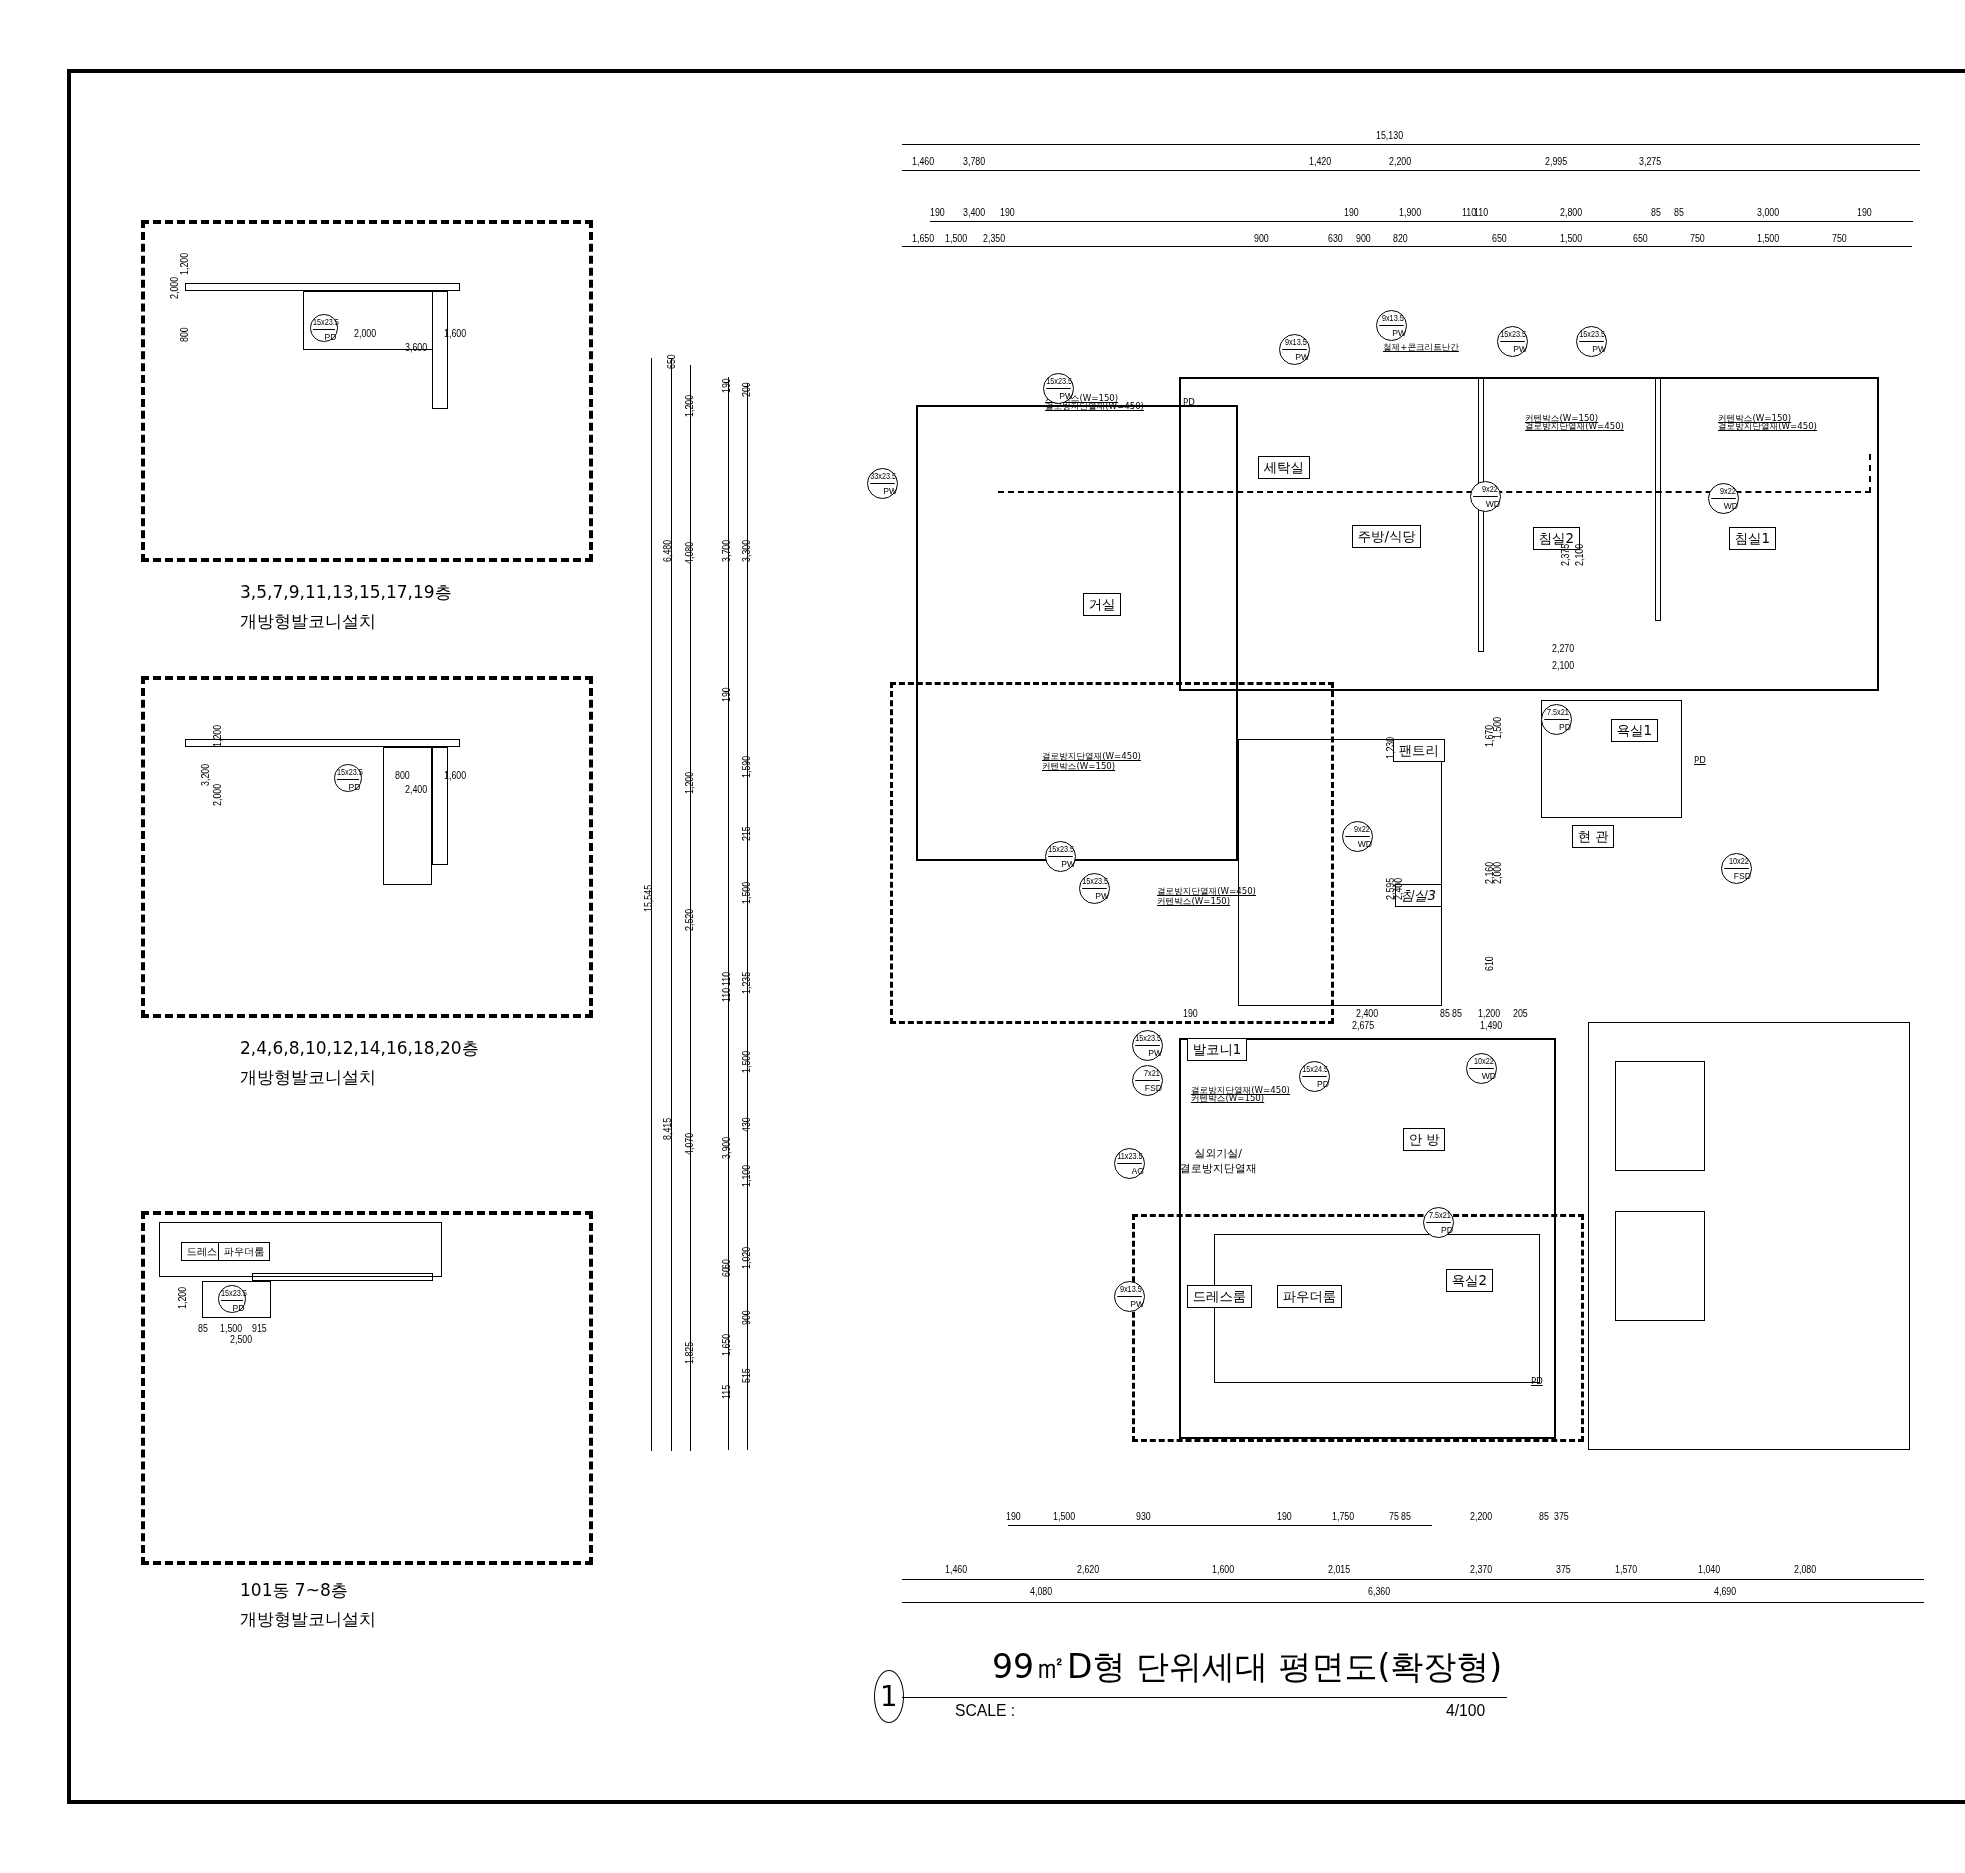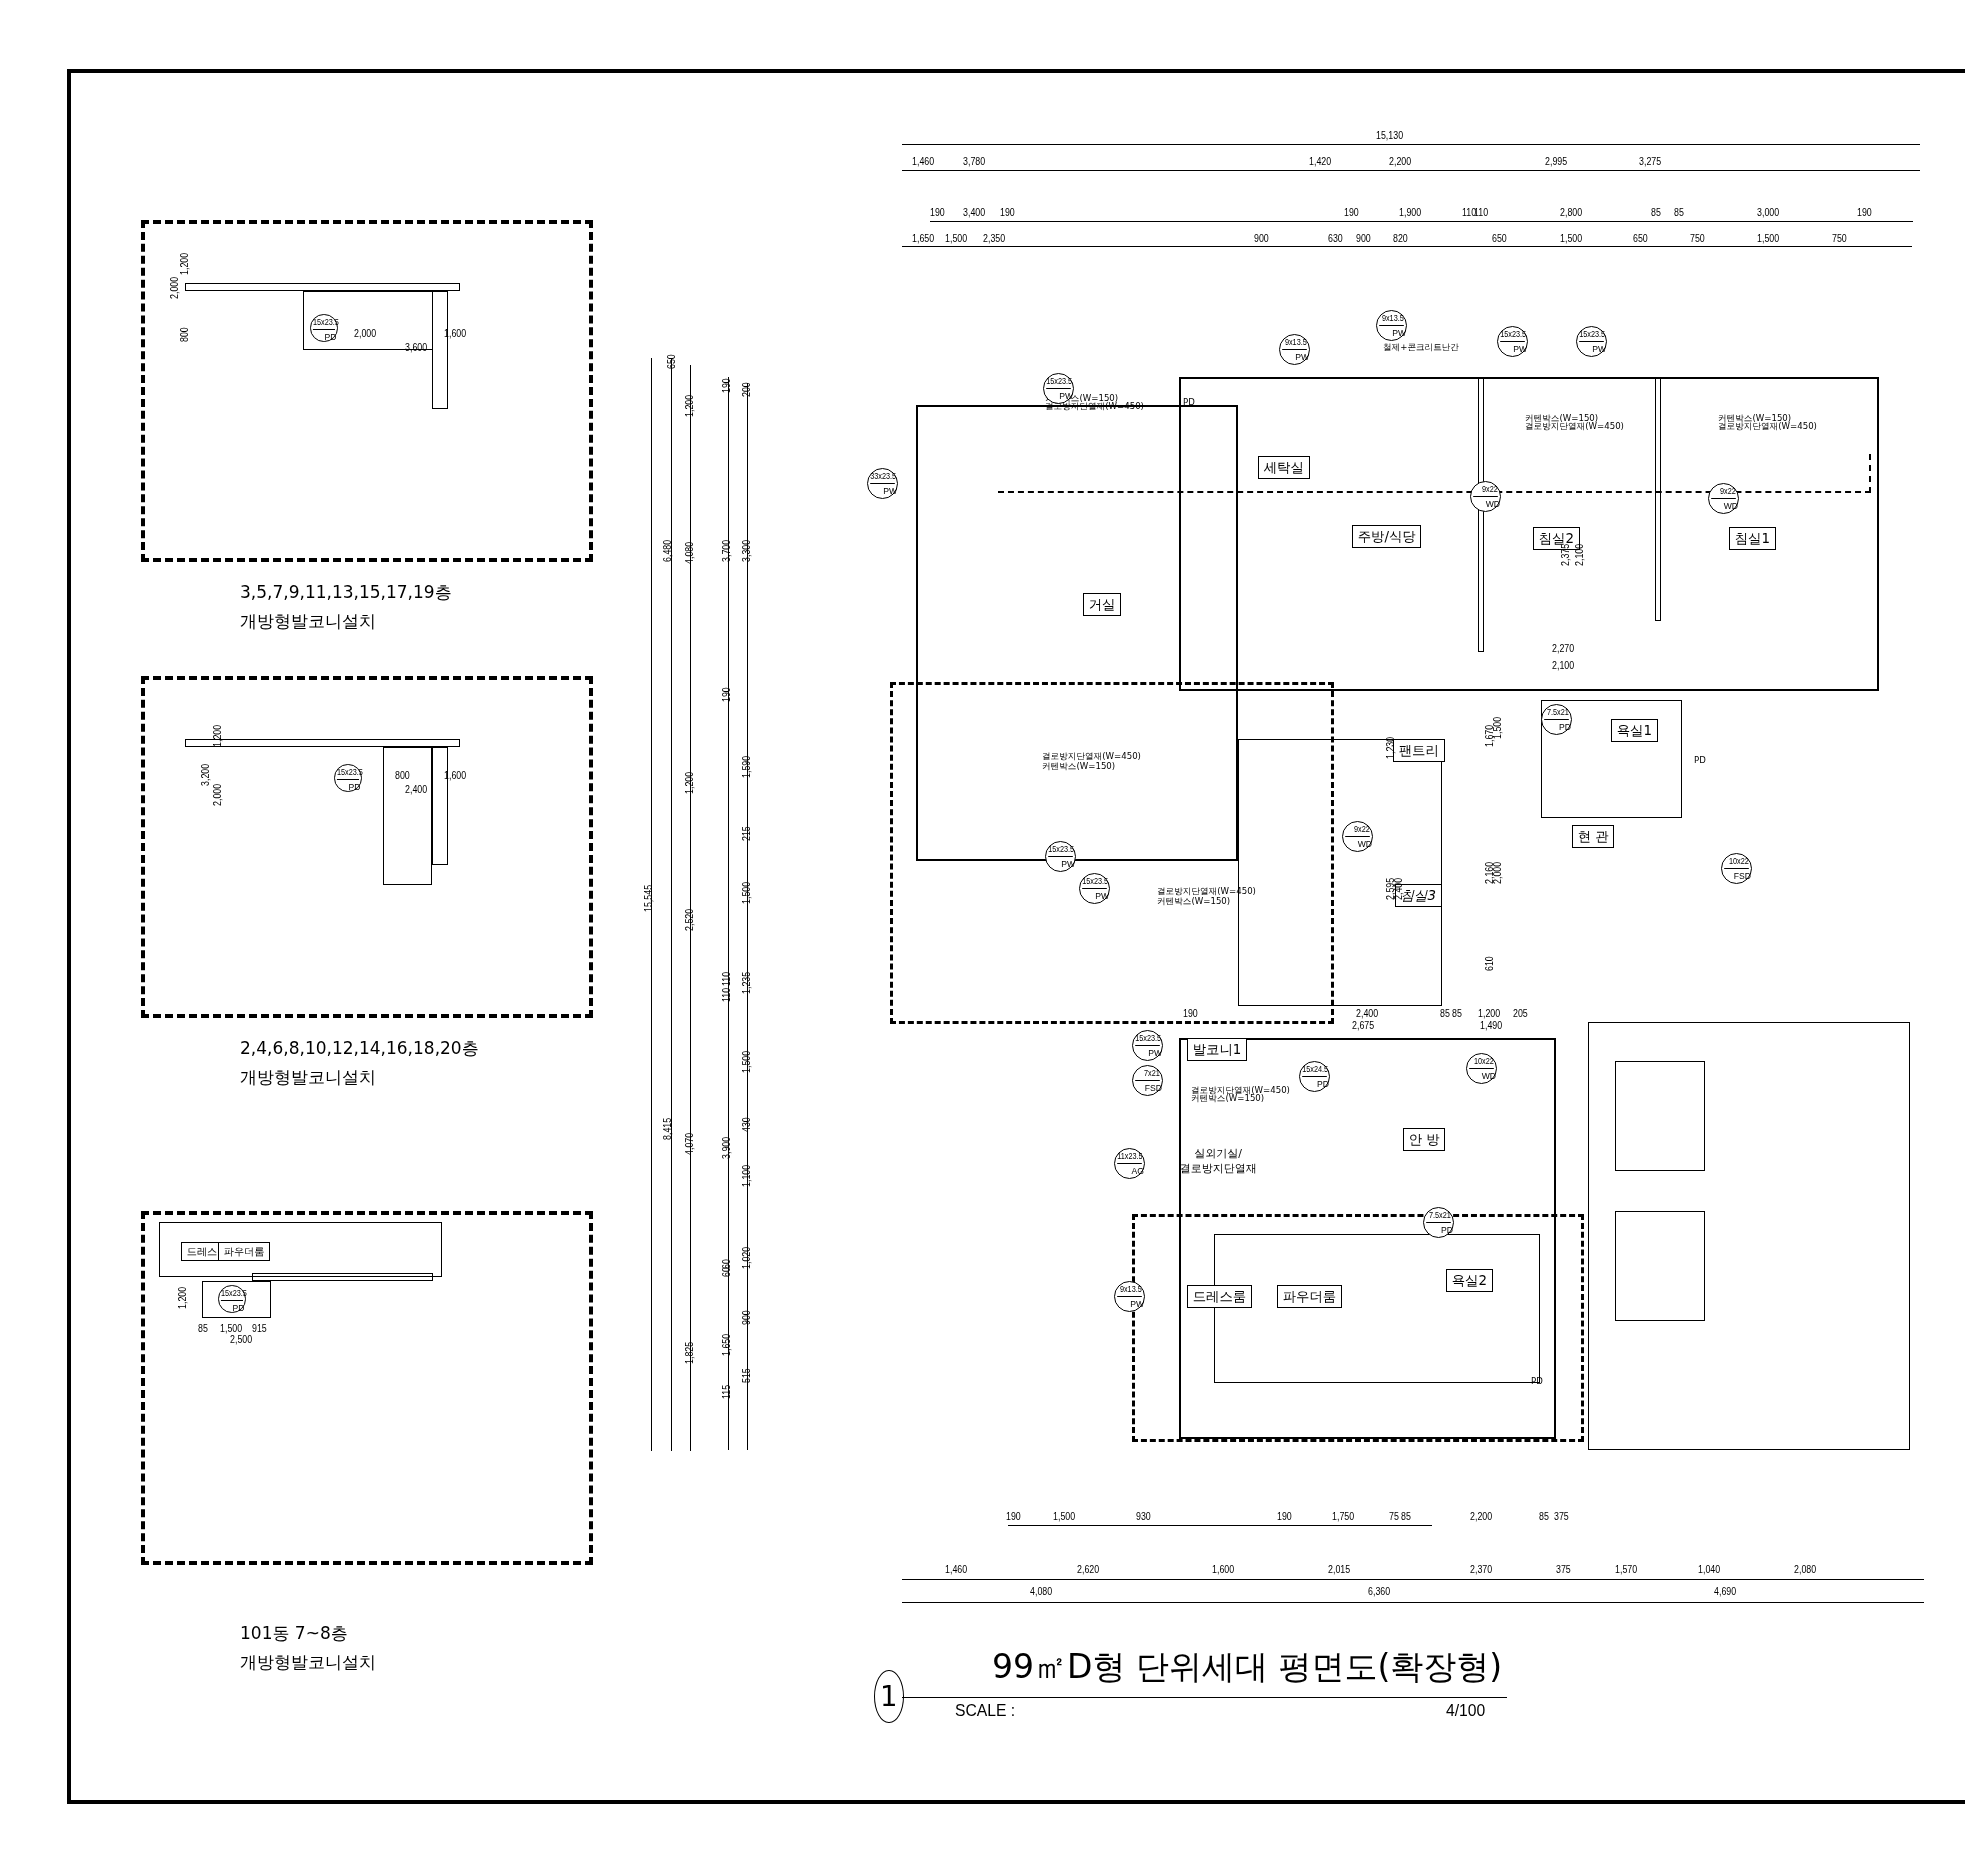--- a/index.html
+++ b/index.html
@@ -7,21 +7,21 @@
   .sheet{position:absolute;left:67px;top:69px;width:2527px;height:1735px;border:4.7px solid #000;box-sizing:border-box;}
   .abs{position:absolute;}
   .dash{position:absolute;border:4.7px dashed #000;box-sizing:border-box;}
   .inset-label{position:absolute;font-size:17px;line-height:29px;white-space:pre;}
   .dim{position:absolute;font-family:"Liberation Sans",sans-serif;font-size:11.8px;white-space:nowrap;transform:scaleX(0.75);transform-origin:left top;}
   .dimv{position:absolute;font-family:"Liberation Sans",sans-serif;font-size:11.8px;white-space:nowrap;transform:rotate(-90deg) scaleX(0.75);transform-origin:left top;}
   .room{position:absolute;border:0.8px solid #000;padding:1.6px 4.7px;font-size:13.4px;background:#fff;white-space:nowrap;}
   .tag{position:absolute;width:31px;height:31px;border:0.8px solid #000;border-radius:50%;font-size:8.6px;text-align:right;background:#fff;box-sizing:border-box;}
   .tag .t{display:block;border-bottom:0.8px solid #000;line-height:14px;font-family:"Liberation Sans",sans-serif;transform:scaleX(.85);}
   .tag .b{display:block;line-height:14px;font-family:"Liberation Sans",sans-serif;}
-  .note{position:absolute;font-size:8.6px;white-space:nowrap;}
+  .note{position:absolute;font-size:8.6px;white-space:nowrap;text-decoration:underline;}
   .line{position:absolute;background:#000;}
   .wall{position:absolute;border:2.4px solid #000;box-sizing:border-box;}
 </style>
 </head>
 <body>
 
 <div class="sheet"></div>
 
 <div>
   <div class="dash" style="left:141px;top:220px;width:452px;height:342px;"></div>
@@ -68,21 +68,21 @@
   <div class="room" style="left:218px;top:1242px;font-size:10.2px;">파우더룸</div>
   <div class="tag" style="left:218px;top:1285px;width:27.5px;height:27.5px;">
       <span class="t">15x23.5</span>
       <span class="b">PD</span>
     </div>
   <div class="dimv" style="left:175px;top:1309px;">1,200</div>
   <div class="dim" style="left:198px;top:1321px;">85</div>
   <div class="dim" style="left:220px;top:1321px;">1,500</div>
   <div class="dim" style="left:252px;top:1321px;">915</div>
   <div class="dim" style="left:230px;top:1332px;">2,500</div>
-  <div class="inset-label" style="left:240px;top:1576px;margin-top:43px;"><span>101동 7~8층</span><br><span>개방형발코니설치</span></div>
+  <div class="inset-label" style="left:240px;top:1576px;"><span>101동 7~8층</span><br><span>개방형발코니설치</span></div>
 </div>
 
 <div>
 
   <div class="line" style="left:902px;top:144px;width:1018px;height:1.2px;"></div>
   <div class="dim" style="left:1376px;top:128px;">15,130</div>
   <div class="line" style="left:902px;top:170px;width:1018px;height:1.2px;"></div>
   <div class="dim" style="left:912px;top:154px;">1,460</div>
   <div class="dim" style="left:963px;top:154px;">3,780</div>
   <div class="dim" style="left:1309px;top:154px;">1,420</div>

